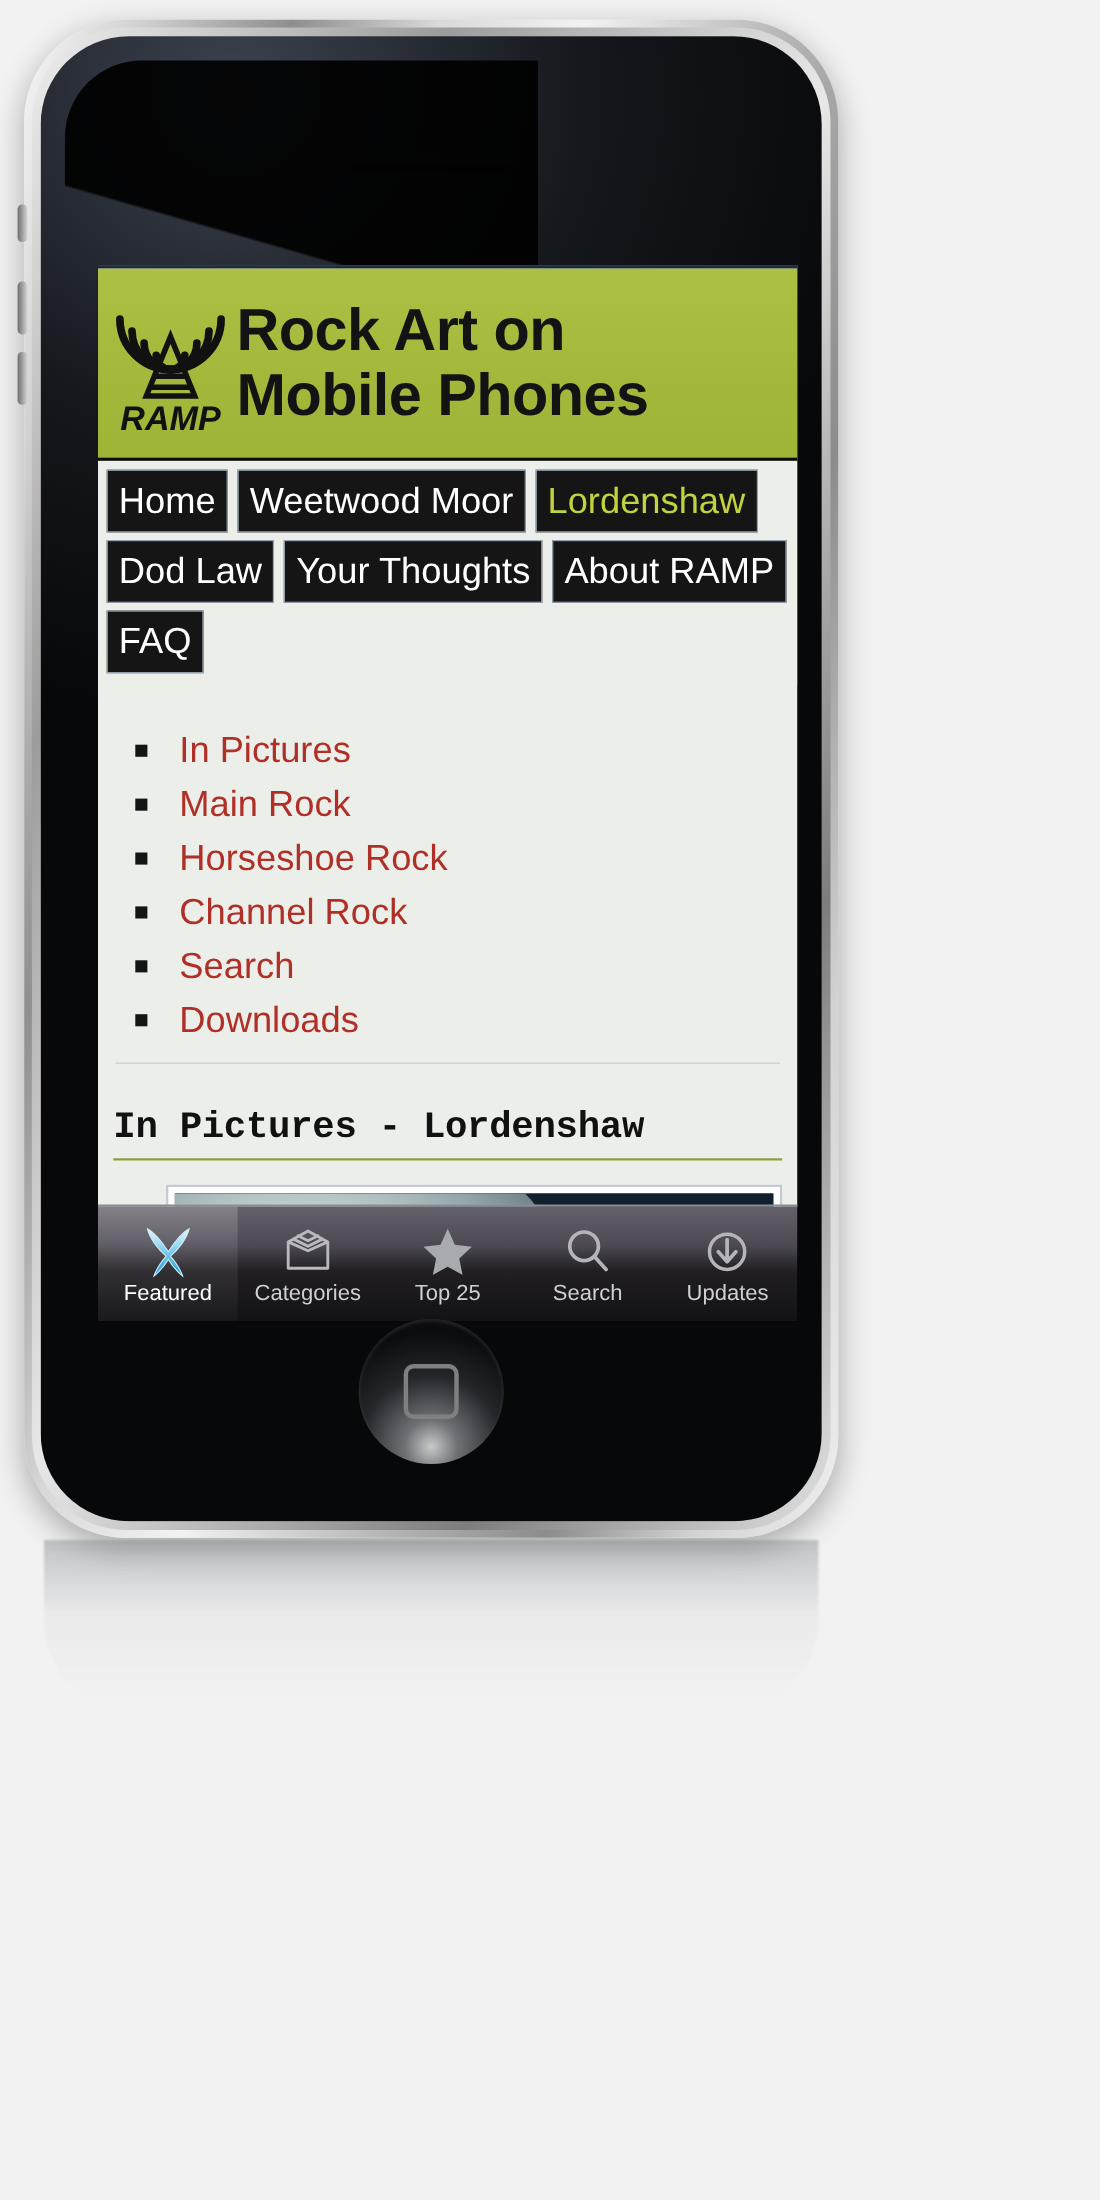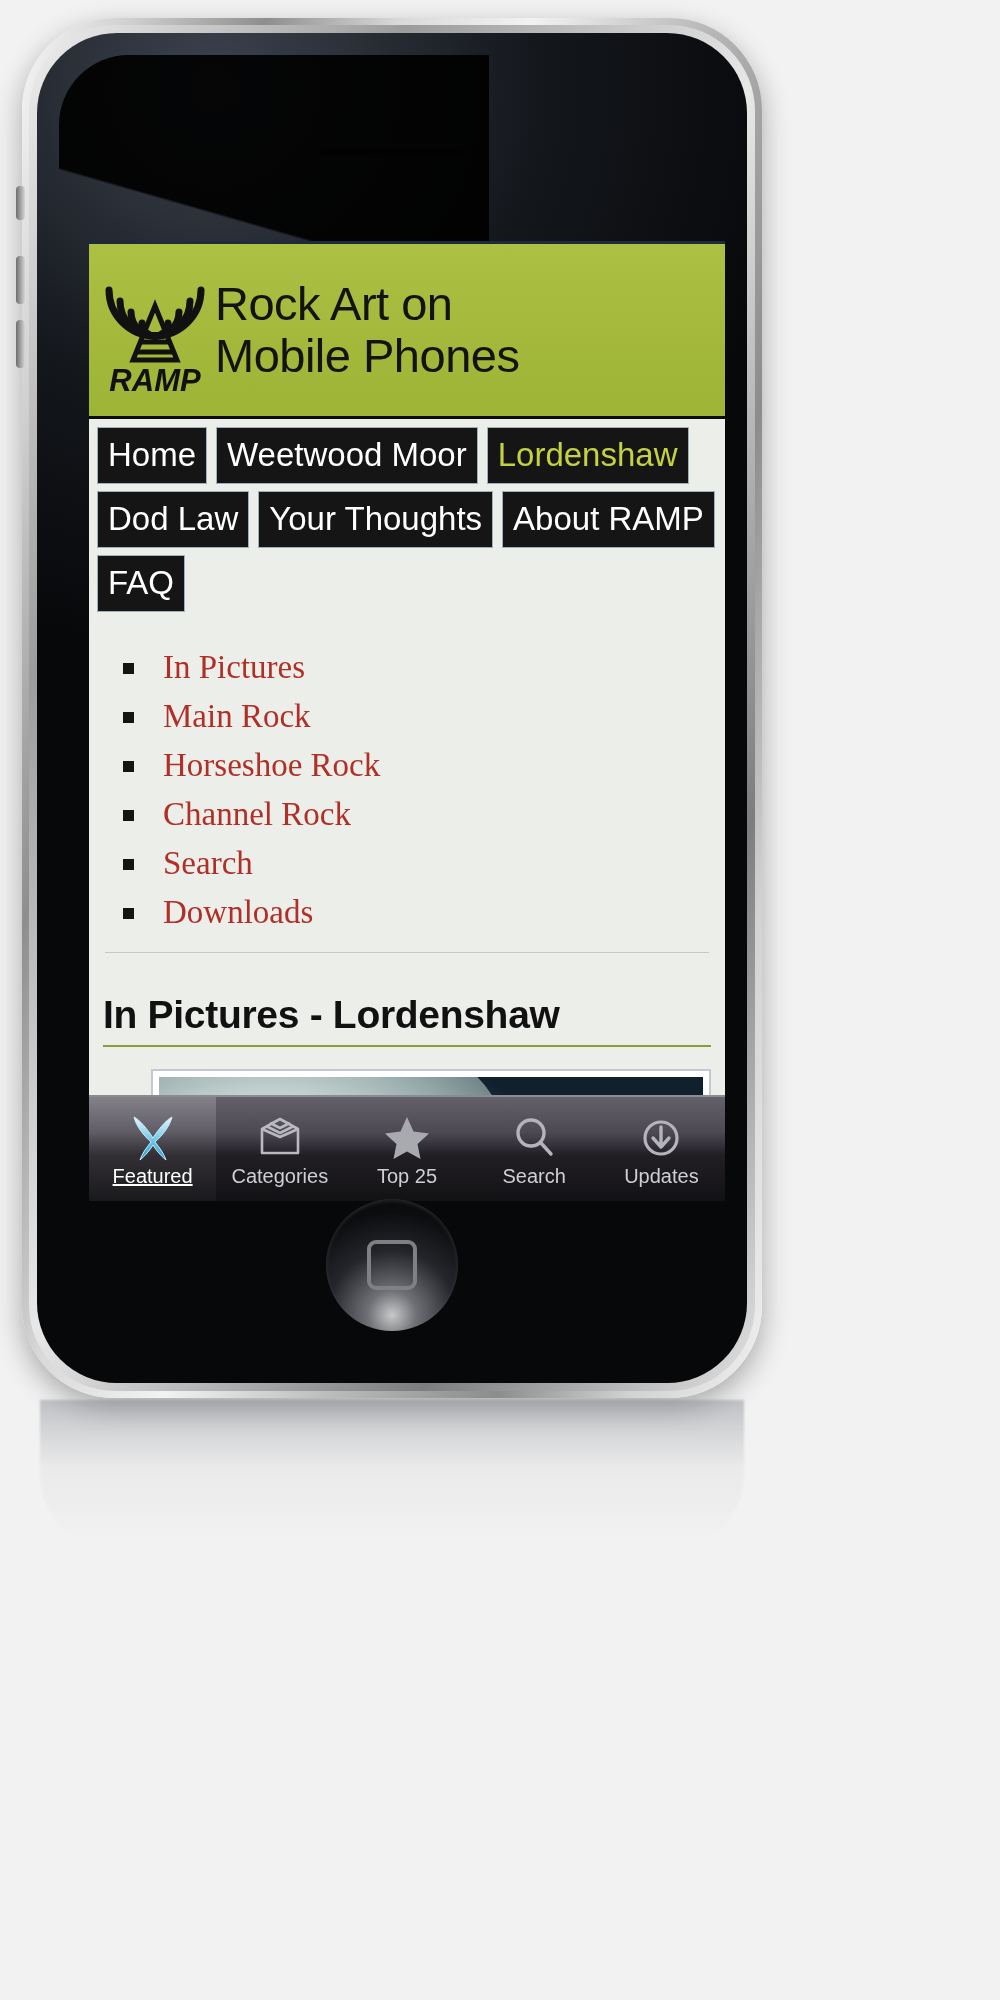--- a/index.html
+++ b/index.html
@@ -131,22 +131,22 @@
     box-sizing: border-box;
   }
   .ramp-logo {
     width: 108px; height: 140px;
     flex: 0 0 auto;
     position: relative;
   }
   .ramp-logo svg { display:block; width:100%; height:100%; }
 
   .site-title {
-    font-size: 47px;
-    font-weight: normal;
+    font-size: 54px;
+    font-weight: bold;
     line-height: 1.10;
     color: #131313;
     letter-spacing: -0.5px;
     margin-left: 6px;
   }
 
   
   .nav-area {
     background: #eceeea;
     padding: 8px 0 4px 8px;
@@ -165,23 +165,22 @@
     padding: 10px 10px 12px 10px;
     margin-right: 9px;
     border: 1px solid #9fb0bd;
     white-space: nowrap;
   }
   .nav-btn.active { color: #c3d23f; }
 
   
   .link-list {
     list-style: none;
-    margin: 26px 0 20px 0;
+    margin: 40px 0 20px 0;
     padding: 0 0 0 26px;
-    font-family: Liberation Serif, serif;
   }
   .link-list li {
     position: relative;
     padding-left: 48px;
     margin-bottom: 11px;
     font-size: 33px;
     line-height: 1.15;
     color: #b03028;
   }
   .link-list li::before {
@@ -192,25 +191,26 @@
     background: #141414;
   }
 
   .section-rule {
     height: 1px;
     background: #c6c8c4;
     margin: 14px 16px 0 16px;
   }
 
   .page-heading {
-    font-size: 39px;
+    font-size: 34px;
     font-weight: bold;
     color: #111;
     padding: 40px 0 8px 14px;
     letter-spacing: -0.3px;
+    font-family: Liberation Mono, monospace;
   }
   .heading-underline {
     height: 2px;
     background: #8c9c3a;
     margin: 0 14px 0 14px;
   }
 
   
   .photo-frame {
     margin: 22px 14px 0 62px;
@@ -257,21 +257,21 @@
   }
   .tab.selected {
     background: linear-gradient(180deg, rgba(255,255,255,.20) 0%, rgba(255,255,255,.09) 40%, rgba(255,255,255,.03) 100%);
   }
   .tab-icon { width: 54px; height: 52px; display:block; }
   .tab-label {
     font-size: 20px;
     color: #cfcfd3;
     line-height: 1;
   }
-  .tab.selected .tab-label { color: #ffffff; text-decoration: underline; }
+  .tab.selected .tab-label { color: #ffffff; }
 </style>
 </head>
 <body>
 
 <div id="phone-wrap">
   <div class="phone-outer"></div>
   <div class="phone-rim"></div>
 
   <div class="btn-silence"></div>
   <div class="btn-volup"></div>

